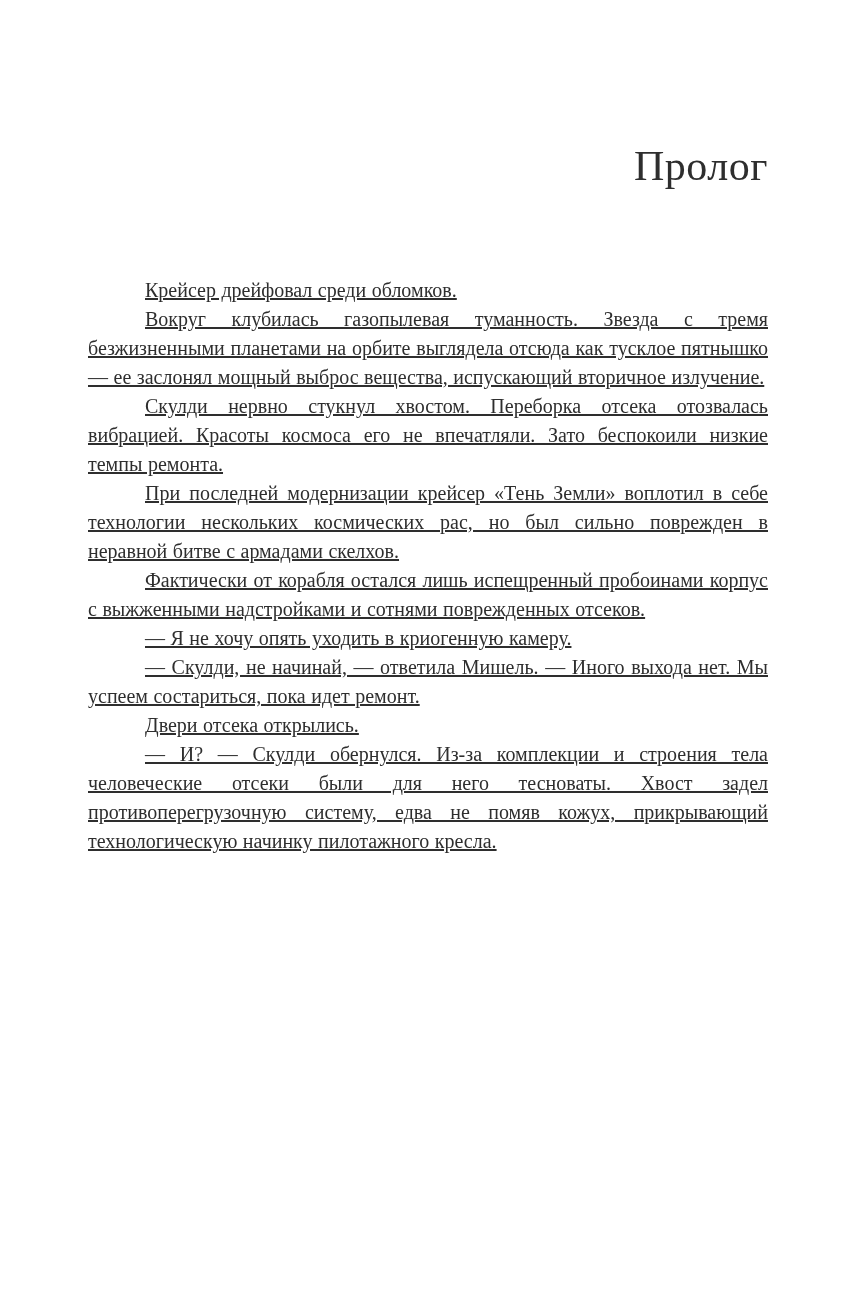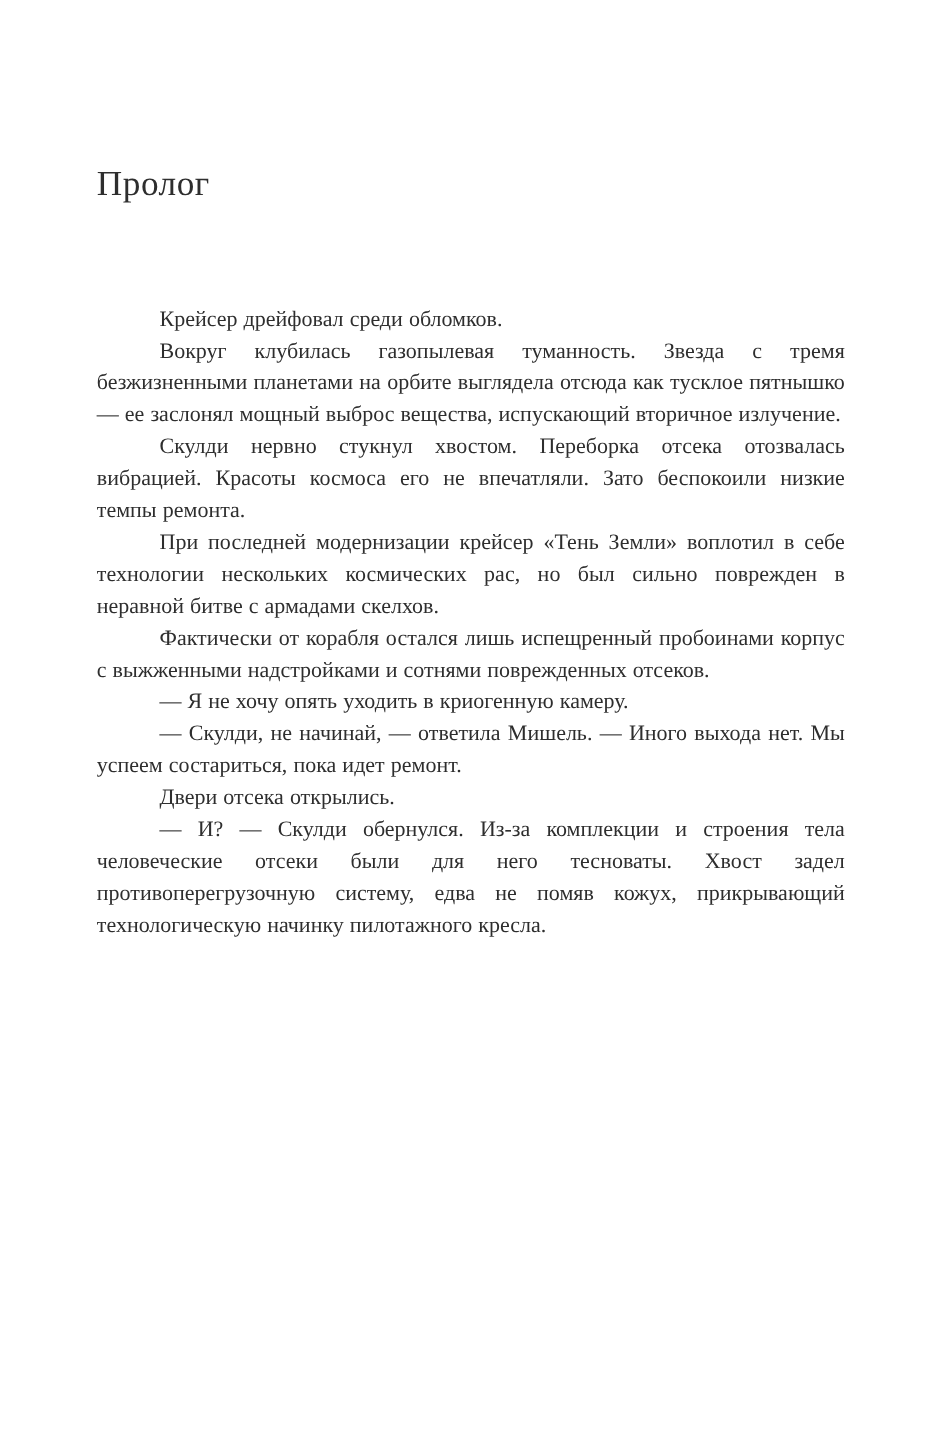--- a/index.html
+++ b/index.html
@@ -17,37 +17,38 @@
     box-sizing: border-box;
     width: 856px;
     height: 1299px;
     padding: 146px 88px 0 88px;
     background: #ffffff;
     color: #2e2e2e;
     overflow: hidden;
   }
   .chapter-title {
     font-weight: normal;
-    font-size: 32px;
+    font-size: 42px;
     line-height: 40px;
-    text-align: left;
+    text-align: right;
     letter-spacing: 0.5px;
     margin: 0 0 90px 0;
     color: #2e2e2e;
   }
   .body-text p {
     margin: 0;
     font-size: 20px;
     line-height: 29px;
     text-align: justify;
     text-indent: 57px;
     color: #2e2e2e;
     hyphens: auto;
     -webkit-hyphens: auto;
     word-spacing: 0.5px;
+    text-decoration: underline;
   }
 </style>
 </head>
 <body>
 
 <div class="page">
   <h1 class="chapter-title">Пролог</h1>
   <div class="body-text">
     <p>Крейсер дрейфовал среди обломков.</p>
     <p>Вокруг клубилась газопылевая туманность. Звезда с тремя безжизненными планетами на орбите выглядела отсюда как тусклое пятнышко — ее заслонял мощный выброс вещества, испускающий вторичное излучение.</p>

